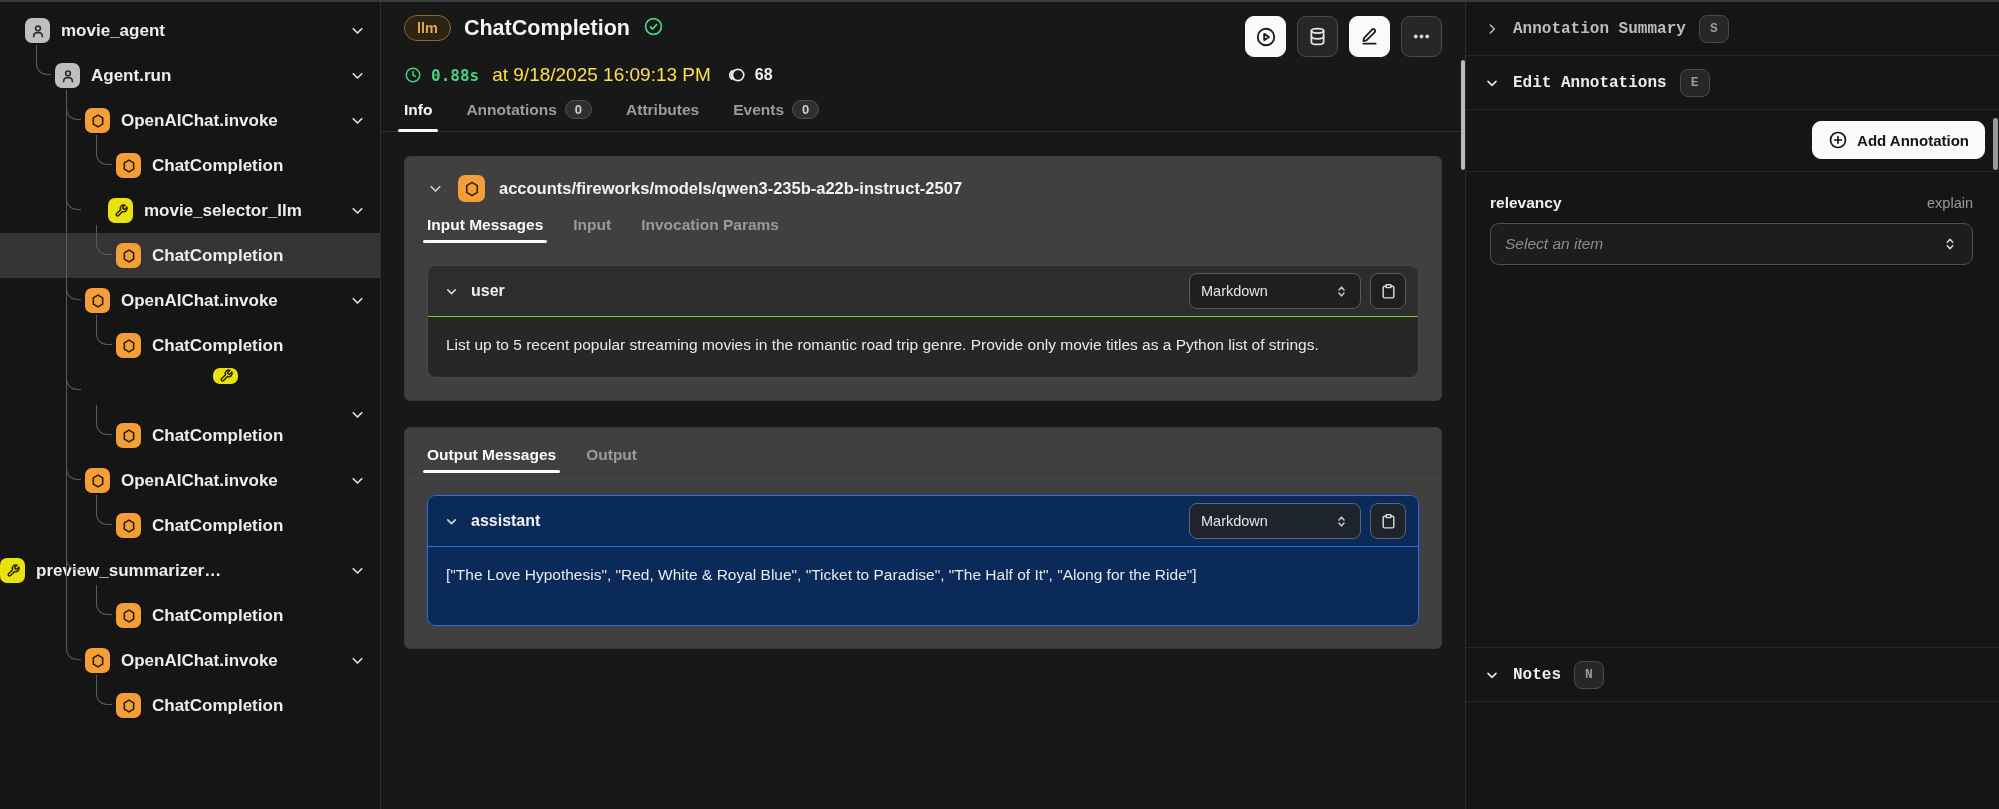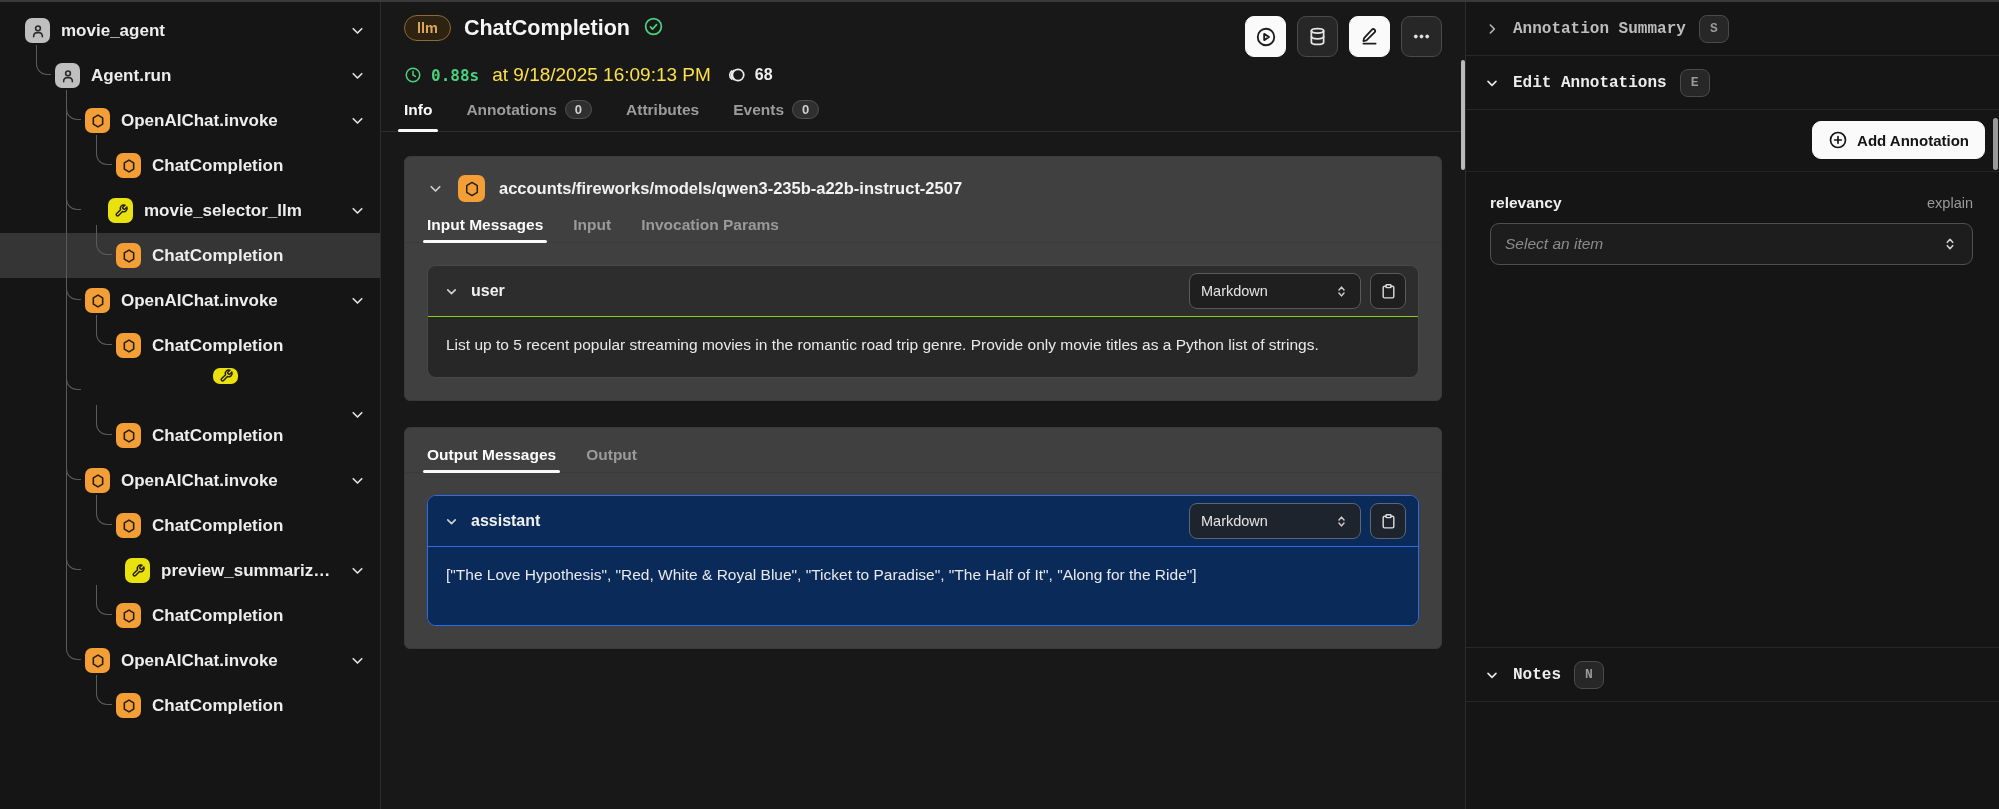--- a/index.html
+++ b/index.html
@@ -248,21 +248,21 @@
           </span>
         </div>
         <div class="trow" style="padding-left: 116px;">
           <span class="badge-icon llm">
             <svg width="16" height="16" viewBox="0 0 24 24" fill="none" stroke-width="2.4" stroke-linejoin="round">
               <path d="M12 3.2l7 4.2v9.2l-7 4.2-7-4.2V7.4z"></path>
             </svg>
           </span>
           <span class="tlabel">ChatCompletion</span>
         </div>
-        <div class="trow" style="padding-left: 85px; margin-left: 40px;">
+        <div class="trow" style="">
           <span class="badge-icon tool">
             <svg width="16" height="16" viewBox="0 0 24 24" fill="none" stroke-width="2.2" stroke-linecap="round" stroke-linejoin="round">
               <path d="M14.7 6.3a1 1 0 0 0 0 1.4l1.6 1.6a1 1 0 0 0 1.4 0l3.1-3.1a5 5 0 0 1-6.6 6.6l-6.2 6.2a2 2 0 0 1-2.8-2.8l6.2-6.2a5 5 0 0 1 6.6-6.6z"></path>
             </svg>
           </span>
           <span class="tlabel">preview_summarizer…</span>
           <span class="tree-chev">
             <svg width="17" height="17" viewBox="0 0 24 24" fill="none" stroke-width="2.4" stroke-linecap="round" stroke-linejoin="round">
               <path d="M6 9.5l6 6 6-6"></path>
             </svg>

